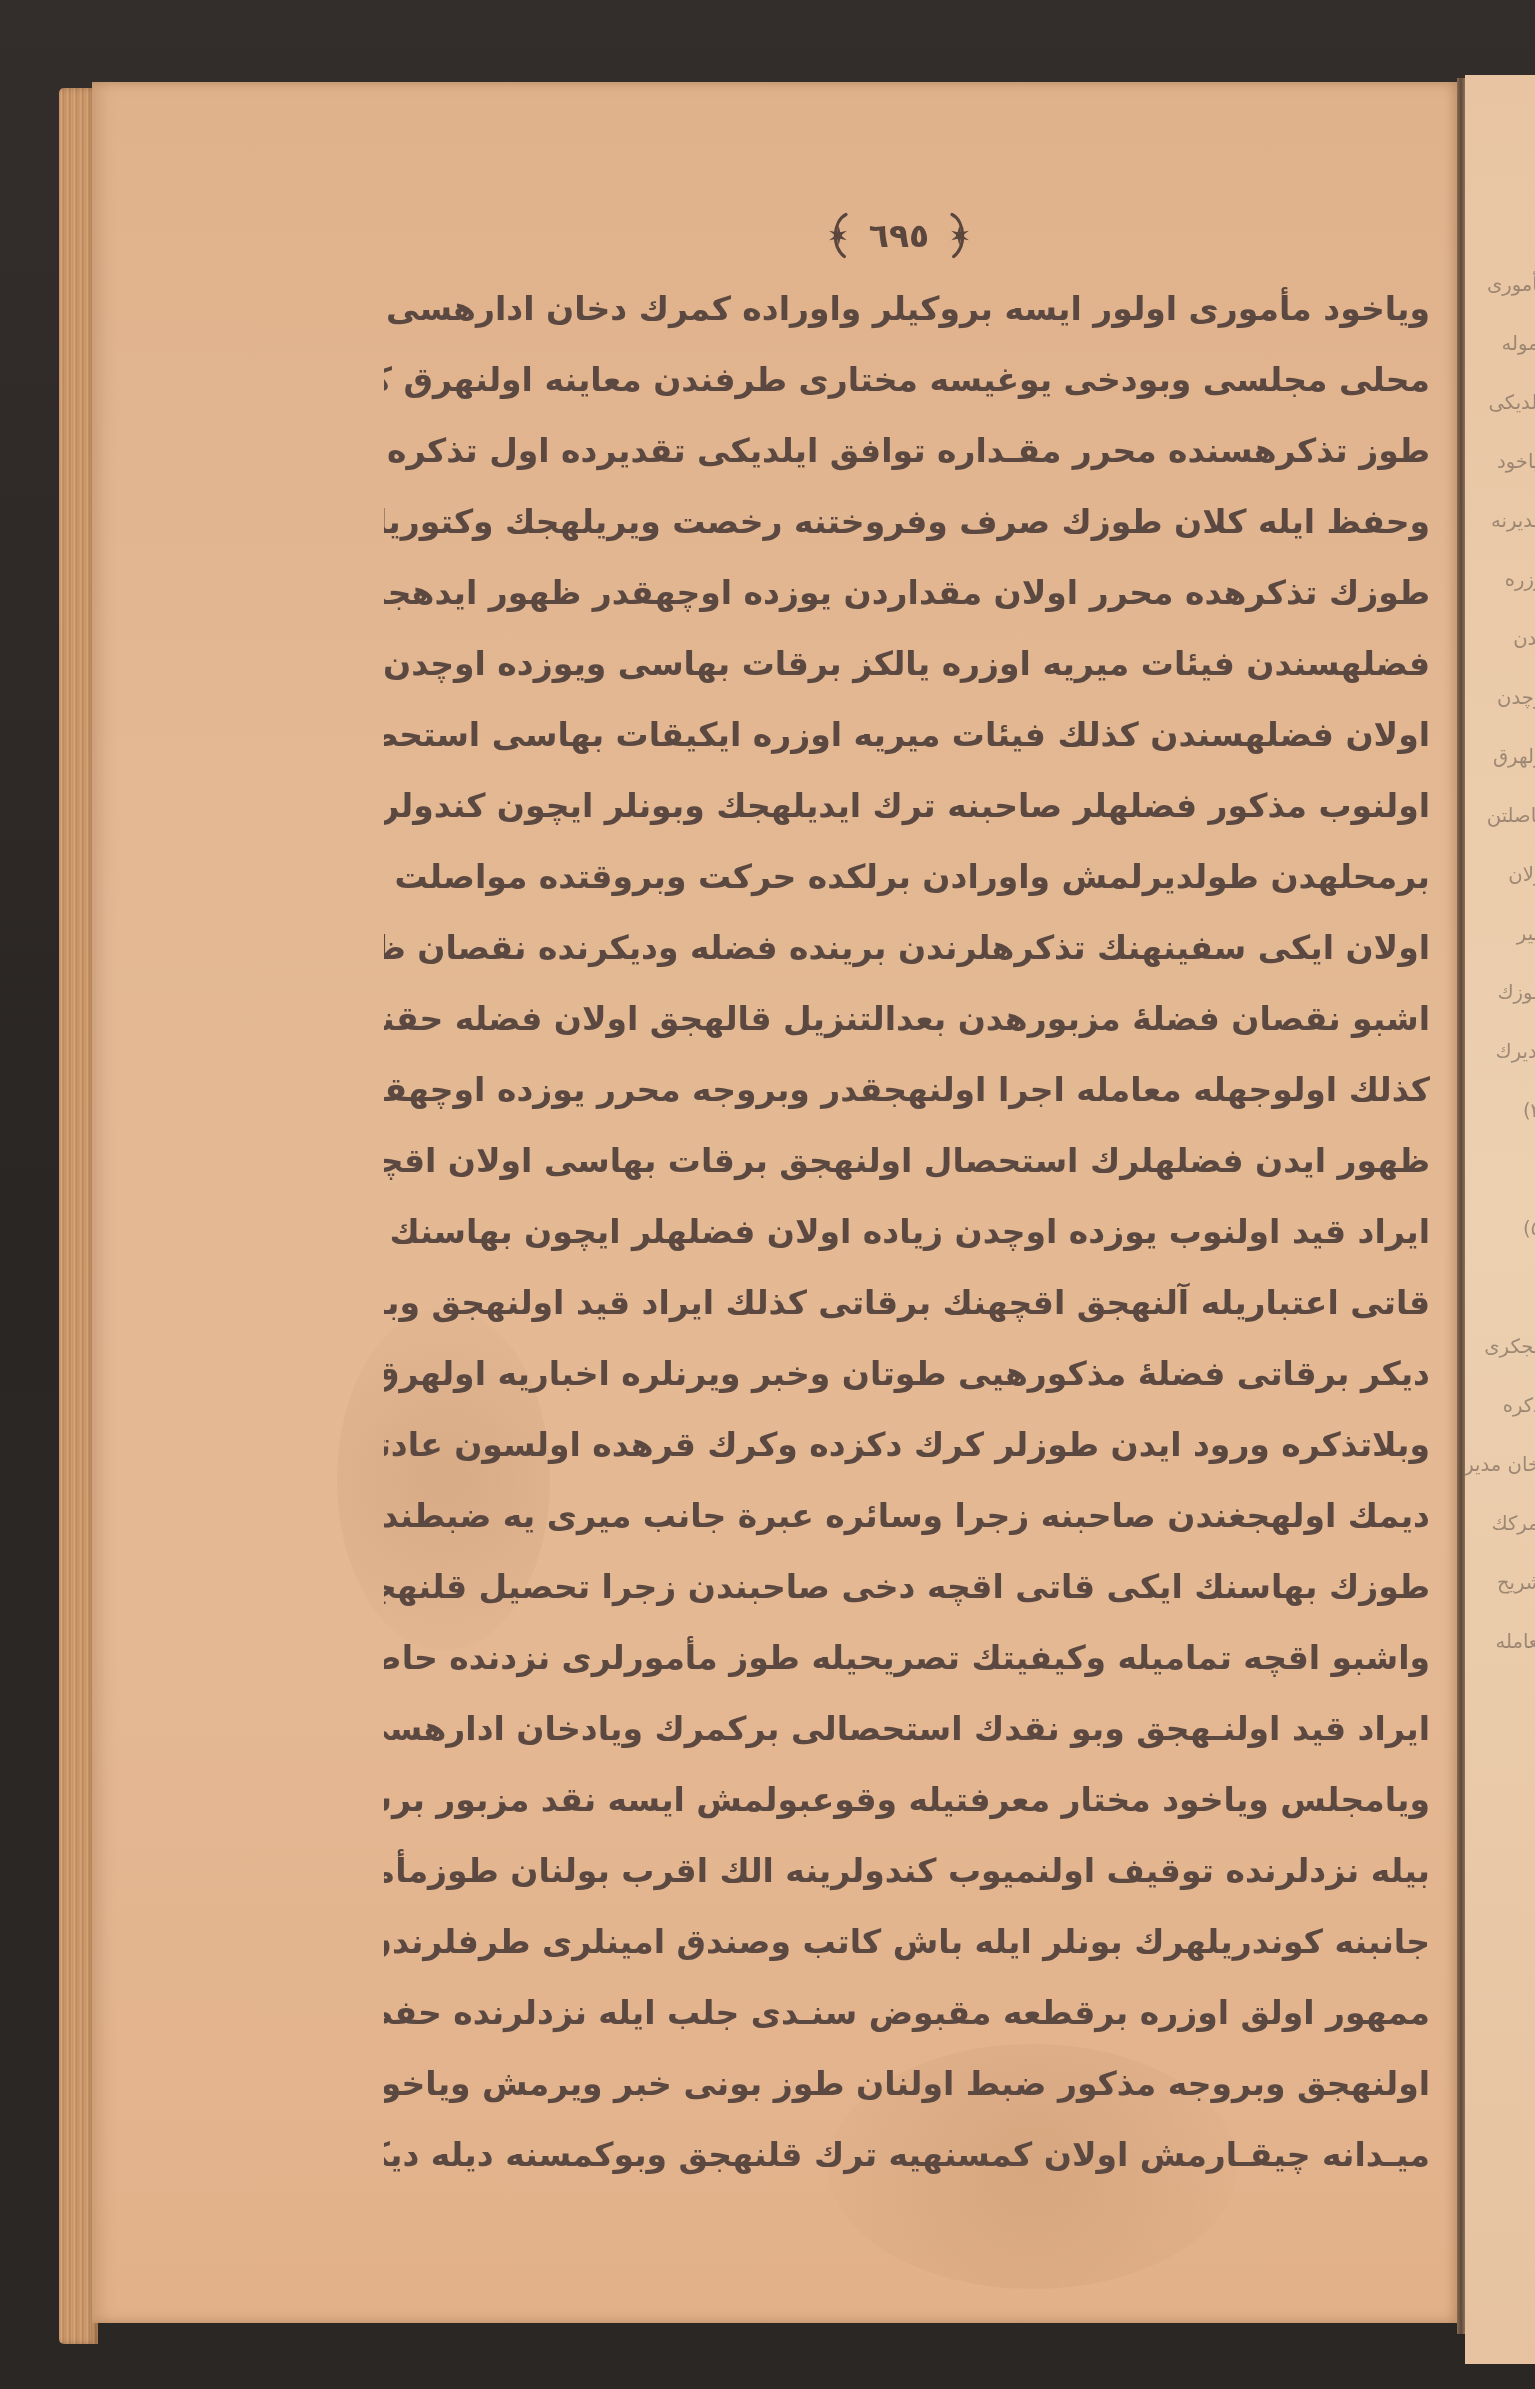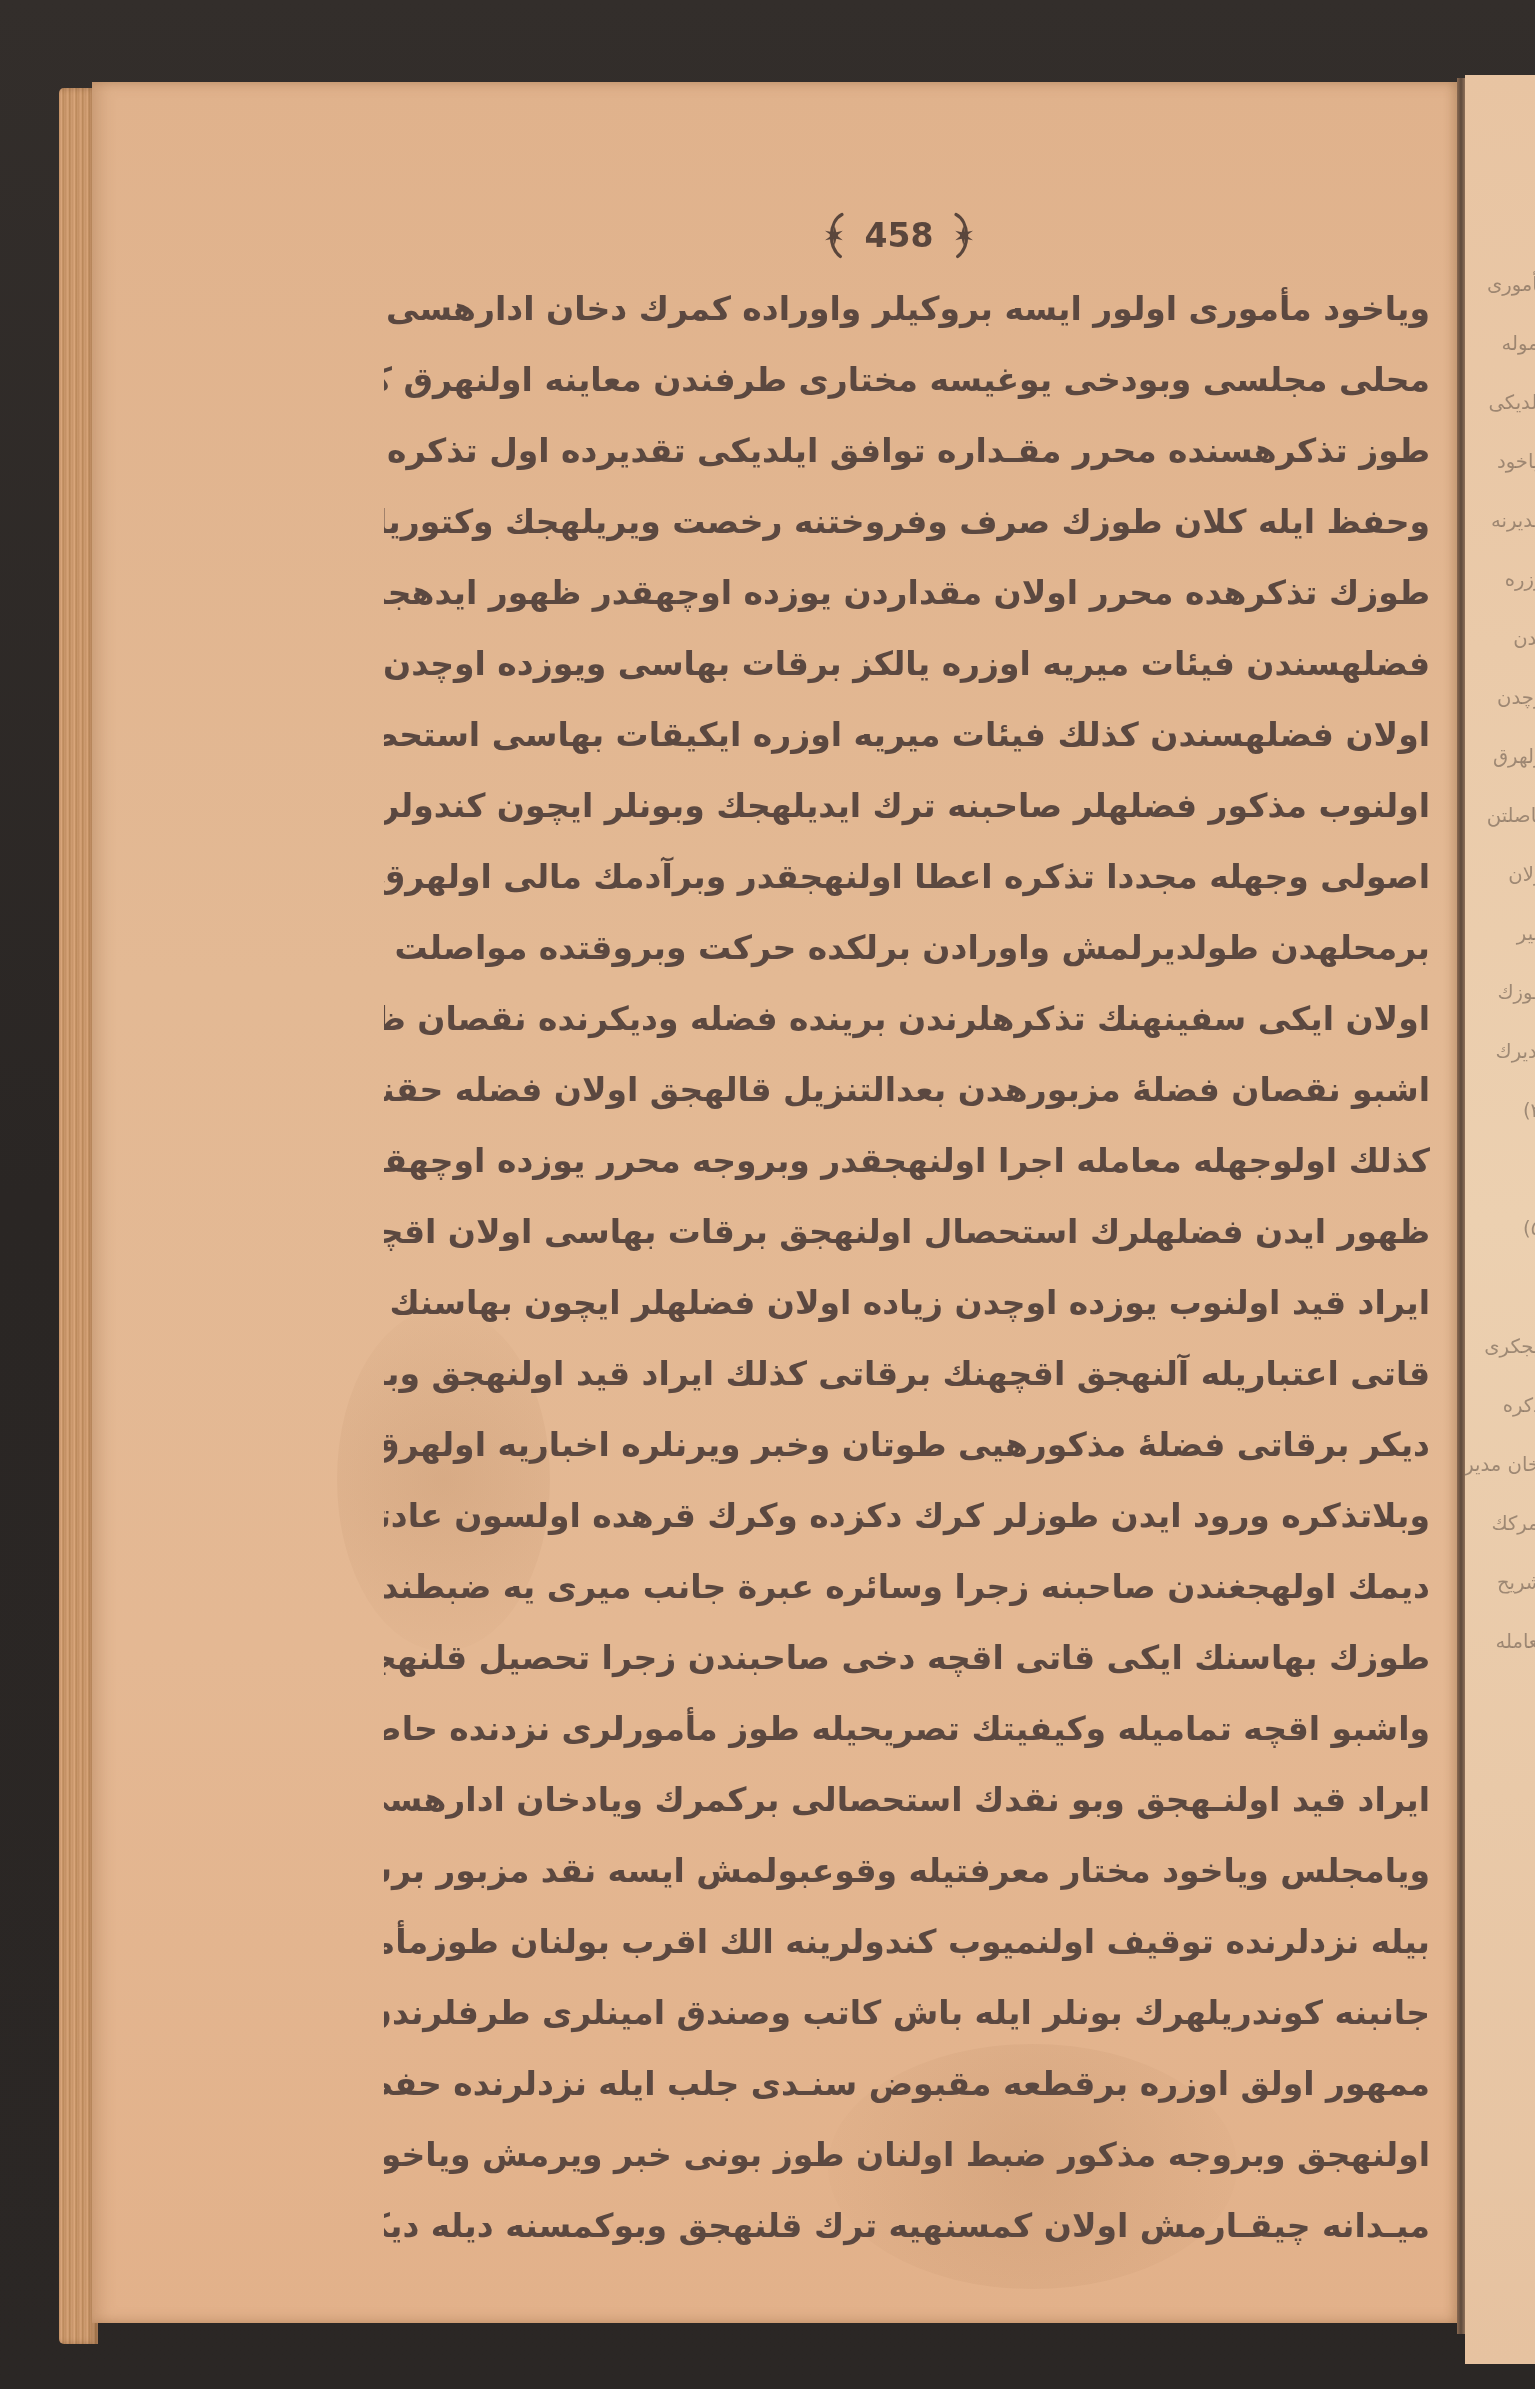--- a/index.html
+++ b/index.html
@@ -109,40 +109,39 @@
 </div>
 
 <div class="page-header">
   <svg class="ornament" viewBox="0 0 36 60">
     <path d="M26 4 C10 12, 8 44, 24 56" stroke="#5a463c" stroke-width="4" fill="none" stroke-linecap="round"></path>
     <g fill="#5a463c">
       <circle cx="17" cy="30" r="4"></circle>
       <path d="M17 18 L19 26 L27 24 L20 30 L27 36 L19 34 L17 42 L15 34 L5 36 L13 30 L5 24 L15 26 Z"></path>
     </g>
   </svg>
-  <span class="page-number">458</span>
+  <span class="page-number">٦٩٥</span>
   <svg class="ornament" viewBox="0 0 36 60">
     <path d="M10 4 C26 12, 28 44, 12 56" stroke="#5a463c" stroke-width="4" fill="none" stroke-linecap="round"></path>
     <g fill="#5a463c">
       <circle cx="19" cy="30" r="4"></circle>
       <path d="M19 18 L21 26 L31 24 L23 30 L31 36 L21 34 L19 42 L17 34 L9 36 L16 30 L9 24 L17 26 Z"></path>
     </g>
   </svg>
 </div>
 
 <div class="text-block">
   <div class="line">وياخود مأموری اولور ايسه بروكيلر واوراده كمرك دخان ادارهسی يوغيسه</div>
   <div class="line">محلی مجلسی وبودخی يوغيسه مختاری طرفندن معاينه اولنهرق كلان</div>
   <div class="line">طوز تذكرهسنده محرر مقـداره توافق ايلديكی تقديرده اول تذكره اخذ</div>
   <div class="line">وحفظ ايله كلان طوزك صرف وفروختنه رخصت ويريلهجك وكتوريلان</div>
   <div class="line">طوزك تذكرهده محرر اولان مقداردن يوزده اوچهقدر ظهور ايدهجك</div>
   <div class="line">فضلهسندن فيئات ميريه اوزره يالكز برقات بهاسی ويوزده اوچدن زياده</div>
   <div class="line">اولان فضلهسندن كذلك فيئات ميريه اوزره ايكیقات بهاسی استحصال</div>
   <div class="line">اولنوب مذكور فضلهلر صاحبنه ترك ايديلهجك وبونلر ايچون كندولرينه</div>
-  <div class="line">اصولی وجهله مجددا تذكره اعطا اولنهجقدر وبرآدمك مالی اولهرق</div>
   <div class="line">برمحلهدن طولديرلمش واورادن برلكده حركت وبروقتده مواصلت ايتمش</div>
   <div class="line">اولان ايكی سفينهنك تذكرهلرندن برينده فضله وديكرنده نقصان ظهورنده</div>
   <div class="line">اشبو نقصان فضلهٔ مزبورهدن بعدالتنزيل قالهجق اولان فضله حقنده</div>
   <div class="line">كذلك اولوجهله معامله اجرا اولنهجقدر وبروجه محرر يوزده اوچهقدر</div>
   <div class="line">ظهور ايدن فضلهلرك استحصال اولنهجق برقات بهاسی اولان اقچه تماما</div>
   <div class="line">ايراد قيد اولنوب يوزده اوچدن زياده اولان فضلهلر ايچون بهاسنك ايكی</div>
   <div class="line">قاتی اعتباريله آلنهجق اقچهنك برقاتی كذلك ايراد قيد اولنهجق وبونك</div>
   <div class="line">ديكر برقاتی فضلهٔ مذكورهيی طوتان وخبر ويرنلره اخباريه اولهرق ويريلهجكدر</div>
   <div class="line">وبلاتذكره ورود ايدن طوزلر كرك دكزده وكرك قرهده اولسون عادتا سرقت</div>
   <div class="line">ديمك اولهجغندن صاحبنه زجرا وسائره عبرة جانب ميری يه ضبطندن بشقه</div>

